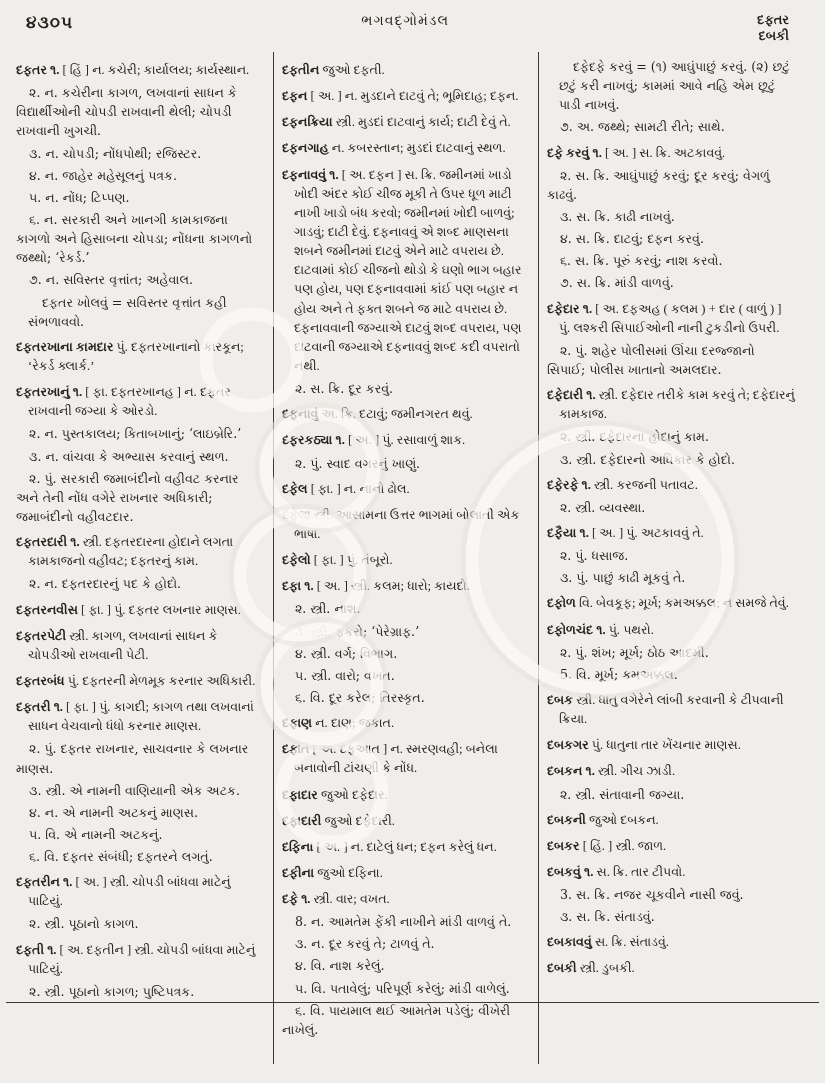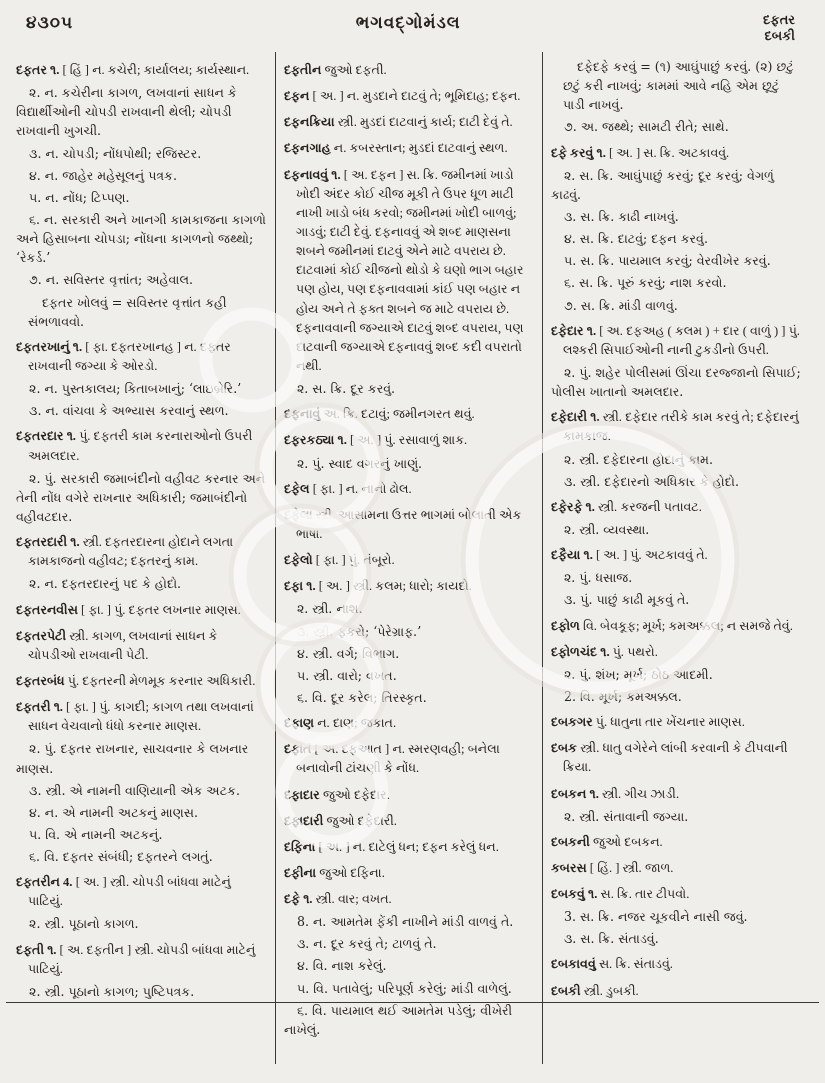--- a/index.html
+++ b/index.html
@@ -11,30 +11,30 @@
   html,body{width:825px;height:1083px;overflow:hidden;}
   body{
     background:var(--paper);
     font-family:"DejaVu Serif","Liberation Serif",serif;
     color:var(--ink);
     position:relative;
   }
   .page{
     position:relative;
     width:825px;height:1009px;
-    padding:8px 16px 10px 8px;
+    padding:8px 22px 10px 8px;
   }
   
   .hdr{
     display:flex;justify-content:space-between;align-items:flex-start;
     padding:4px 14px 2px 18px;
     height:44px;
   }
   .hdr .pageno{font-size:17px;font-weight:bold;letter-spacing:1px;}
-  .hdr .title{font-size:17px;font-weight:bold;letter-spacing:1px;transform:translateX(-10px);}
+  .hdr .title{font-size:14px;font-weight:normal;letter-spacing:1px;transform:translateX(-10px);}
   .hdr .guide{font-size:13px;font-weight:bold;text-align:right;line-height:1.25;}
   
   .cols{
     display:flex;
     height:1012px;
     overflow:hidden;
   }
   .col{
     width:33.33%;
     padding:2px 8px 0 8px;
@@ -95,37 +95,37 @@
   <div class="cols">
     <div class="col">
         <p class="para entry"><b class="hw">દફતર ૧.</b> [ હિં ] ન. કચેરી; કાર્યાલય; કાર્યસ્થાન.</p>
         <p class="para sense">૨. ન. કચેરીના કાગળ, લખવાનાં સાધન કે વિદ્યાર્થીઓની ચોપડી રાખવાની થેલી; ચોપડી રાખવાની ખુગચી.</p>
         <p class="para sense">૩. ન. ચોપડી; નોંધપોથી; રજિસ્ટર.</p>
         <p class="para sense">૪. ન. જાહેર મહેસૂલનું પત્રક.</p>
         <p class="para sense">૫. ન. નોંધ; ટિપ્પણ.</p>
         <p class="para sense">૬. ન. સરકારી અને ખાનગી કામકાજના કાગળો અને હિસાબના ચોપડા; નોંધના કાગળનો જથ્થો; ‘રેકર્ડ.’</p>
         <p class="para sense">૭. ન. સવિસ્તર વૃત્તાંત; અહેવાલ.</p>
         <p class="para idiom">દફતર ખોલવું = સવિસ્તર વૃત્તાંત કહી સંભળાવવો.</p>
+        <p class="para entry"><b class="hw">દફતરખાના કામદાર</b> પું. દફતરખાનાનો કારકૂન; ‘રેકર્ડ ક્લાર્ક.’</p>
         <p class="para entry"><b class="hw">દફતરખાનું ૧.</b> [ ફા. દફતરખાનહ ] ન. દફતર રાખવાની જગ્યા કે ઓરડો.</p>
         <p class="para sense">૨. ન. પુસ્તકાલય; કિતાબખાનું; ‘લાઇબ્રેરિ.’</p>
         <p class="para sense">૩. ન. વાંચવા કે અભ્યાસ કરવાનું સ્થળ.</p>
-        <p class="para entry"><b class="hw">દફતરદાર ૧.</b> પું. દફતરી કામ કરનારાઓનો ઉપરી અમલદાર.</p>
         <p class="para sense">૨. પું. સરકારી જમાબંદીનો વહીવટ કરનાર અને તેની નોંધ વગેરે રાખનાર અધિકારી; જમાબંદીનો વહીવટદાર.</p>
         <p class="para entry"><b class="hw">દફતરદારી ૧.</b> સ્ત્રી. દફતરદારના હોદાને લગતા કામકાજનો વહીવટ; દફતરનું કામ.</p>
         <p class="para sense">૨. ન. દફતરદારનું પદ કે હોદો.</p>
         <p class="para entry"><b class="hw">દફતરનવીસ</b> [ ફા. ] પું. દફતર લખનાર માણસ.</p>
         <p class="para entry"><b class="hw">દફતરપેટી</b> સ્ત્રી. કાગળ, લખવાનાં સાધન કે ચોપડીઓ રાખવાની પેટી.</p>
         <p class="para entry"><b class="hw">દફતરબંધ</b> પું. દફતરની મેળમૂક કરનાર અધિકારી.</p>
         <p class="para entry"><b class="hw">દફતરી ૧.</b> [ ફા. ] પું. કાગદી; કાગળ તથા લખવાનાં સાધન વેચવાનો ધંધો કરનાર માણસ.</p>
         <p class="para sense">૨. પું. દફતર રાખનાર, સાચવનાર કે લખનાર માણસ.</p>
         <p class="para sense">૩. સ્ત્રી. એ નામની વાણિયાની એક અટક.</p>
         <p class="para sense">૪. ન. એ નામની અટકનું માણસ.</p>
         <p class="para sense">૫. વિ. એ નામની અટકનું.</p>
         <p class="para sense">૬. વિ. દફતર સંબંધી; દફતરને લગતું.</p>
-        <p class="para entry"><b class="hw">દફતરીન 4.</b> [ અ. ] સ્ત્રી. ચોપડી બાંધવા માટેનું પાટિયું.</p>
+        <p class="para entry"><b class="hw">દફતરીન ૧.</b> [ અ. ] સ્ત્રી. ચોપડી બાંધવા માટેનું પાટિયું.</p>
         <p class="para sense">૨. સ્ત્રી. પૂઠાનો કાગળ.</p>
         <p class="para entry"><b class="hw">દફતી ૧.</b> [ અ. દફતીન ] સ્ત્રી. ચોપડી બાંધવા માટેનું પાટિયું.</p>
         <p class="para sense">૨. સ્ત્રી. પૂઠાનો કાગળ; પુષ્ટિપત્રક.</p>
       </div>
     <div class="col">
         <p class="para entry"><b class="hw">દફતીન</b> જુઓ દફતી.</p>
         <p class="para entry"><b class="hw">દફન</b> [ અ. ] ન. મુડદાને દાટવું તે; ભૂમિદાહ; દફન.</p>
         <p class="para entry"><b class="hw">દફનક્રિયા</b> સ્ત્રી. મુડદાં દાટવાનું કાર્ય; દાટી દેવું તે.</p>
         <p class="para entry"><b class="hw">દફનગાહ</b> ન. કબરસ્તાન; મુડદાં દાટવાનું સ્થળ.</p>
         <p class="para entry"><b class="hw">દફનાવવું ૧.</b> [ અ. દફન ] સ. ક્રિ. જમીનમાં ખાડો ખોદી અંદર કોઈ ચીજ મૂકી તે ઉપર ધૂળ માટી નાખી ખાડો બંધ કરવો; જમીનમાં ખોદી બાળવું; ગાડવું; દાટી દેવું. દફનાવવું એ શબ્દ માણસના શબને જમીનમાં દાટવું એને માટે વપરાય છે. દાટવામાં કોઈ ચીજનો થોડો કે ઘણો ભાગ બહાર પણ હોય, પણ દફનાવવામાં કાંઈ પણ બહાર ન હોય અને તે ફક્ત શબને જ માટે વપરાય છે. દફનાવવાની જગ્યાએ દાટવું શબ્દ વપરાય, પણ દાટવાની જગ્યાએ દફનાવવું શબ્દ કદી વપરાતો નથી.</p>
@@ -155,43 +155,42 @@
         <p class="para sense">૫. વિ. પતાવેલું; પરિપૂર્ણ કરેલું; માંડી વાળેલું.</p>
         <p class="para sense">૬. વિ. પાયમાલ થઈ આમતેમ પડેલું; વીખેરી નાખેલું.</p>
       </div>
     <div class="col">
         <p class="para idiom">દફેદફે કરવું = (૧) આઘુંપાછું કરવું. (૨) છટું છટું કરી નાખવું; કામમાં આવે નહિ એમ છૂટું પાડી નાખવું.</p>
         <p class="para sense">૭. અ. જથ્થે; સામટી રીતે; સાથે.</p>
         <p class="para entry"><b class="hw">દફે કરવું ૧.</b> [ અ. ] સ. ક્રિ. અટકાવવું.</p>
         <p class="para sense">૨. સ. ક્રિ. આઘુંપાછું કરવું; દૂર કરવું; વેગળું કાઢવું.</p>
         <p class="para sense">૩. સ. ક્રિ. કાઢી નાખવું.</p>
         <p class="para sense">૪. સ. ક્રિ. દાટવું; દફન કરવું.</p>
-        <p class="para sense">૫. સ. ક્રિ. પાયમાલ કરવું; વેરવીખેર કરવું.</p>
         <p class="para sense">૬. સ. ક્રિ. પૂરું કરવું; નાશ કરવો.</p>
         <p class="para sense">૭. સ. ક્રિ. માંડી વાળવું.</p>
         <p class="para entry"><b class="hw">દફેદાર ૧.</b> [ અ. દફઅહ ( કલમ ) + દાર ( વાળું ) ] પું. લશ્કરી સિપાઈઓની નાની ટુકડીનો ઉપરી.</p>
         <p class="para sense">૨. પું. શહેર પોલીસમાં ઊંચા દરજ્જાનો સિપાઈ; પોલીસ ખાતાનો અમલદાર.</p>
         <p class="para entry"><b class="hw">દફેદારી ૧.</b> સ્ત્રી. દફેદાર તરીકે કામ કરવું તે; દફેદારનું કામકાજ.</p>
         <p class="para sense">૨. સ્ત્રી. દફેદારના હોદાનું કામ.</p>
         <p class="para sense">૩. સ્ત્રી. દફેદારનો અધિકાર કે હોદો.</p>
         <p class="para entry"><b class="hw">દફેરફે ૧.</b> સ્ત્રી. કરજની પતાવટ.</p>
         <p class="para sense">૨. સ્ત્રી. વ્યવસ્થા.</p>
         <p class="para entry"><b class="hw">દફૈયા ૧.</b> [ અ. ] પું. અટકાવવું તે.</p>
         <p class="para sense">૨. પું. ધસાજ.</p>
         <p class="para sense">૩. પું. પાછું કાઢી મૂકવું તે.</p>
         <p class="para entry"><b class="hw">દફોળ</b> વિ. બેવકૂફ; મૂર્ખ; કમઅક્કલ; ન સમજે તેવું.</p>
         <p class="para entry"><b class="hw">દફોળચંદ ૧.</b> પું. પથરો.</p>
         <p class="para sense">૨. પું. શંખ; મૂર્ખ; ઠોઠ આદમી.</p>
-        <p class="para sense">2. વિ. મૂર્ખ; કમઅક્કલ.</p>
+        <p class="para sense">5. વિ. મૂર્ખ; કમઅક્કલ.</p>
+        <p class="para entry"><b class="hw">દબક</b> સ્ત્રી. ધાતુ વગેરેને લાંબી કરવાની કે ટીપવાની ક્રિયા.</p>
         <p class="para entry"><b class="hw">દબકગર</b> પું. ધાતુના તાર ખેંચનાર માણસ.</p>
-        <p class="para entry"><b class="hw">દબક</b> સ્ત્રી. ધાતુ વગેરેને લાંબી કરવાની કે ટીપવાની ક્રિયા.</p>
         <p class="para entry"><b class="hw">દબકન ૧.</b> સ્ત્રી. ગીચ ઝાડી.</p>
         <p class="para sense">૨. સ્ત્રી. સંતાવાની જગ્યા.</p>
         <p class="para entry"><b class="hw">દબકની</b> જુઓ દબકન.</p>
-        <p class="para entry"><b class="hw">કબરસ</b> [ હિં. ] સ્ત્રી. જાળ.</p>
+        <p class="para entry"><b class="hw">દબકર</b> [ હિં. ] સ્ત્રી. જાળ.</p>
         <p class="para entry"><b class="hw">દબકવું ૧.</b> સ. ક્રિ. તાર ટીપવો.</p>
         <p class="para sense">3. સ. ક્રિ. નજર ચૂકવીને નાસી જવું.</p>
         <p class="para sense">૩. સ. ક્રિ. સંતાડવું.</p>
         <p class="para entry"><b class="hw">દબકાવવું</b> સ. ક્રિ. સંતાડવું.</p>
         <p class="para entry"><b class="hw">દબકી</b> સ્ત્રી. ડુબકી.</p>
       </div>
   </div>
 
   <div class="bottom-rule"></div>
 </div>

